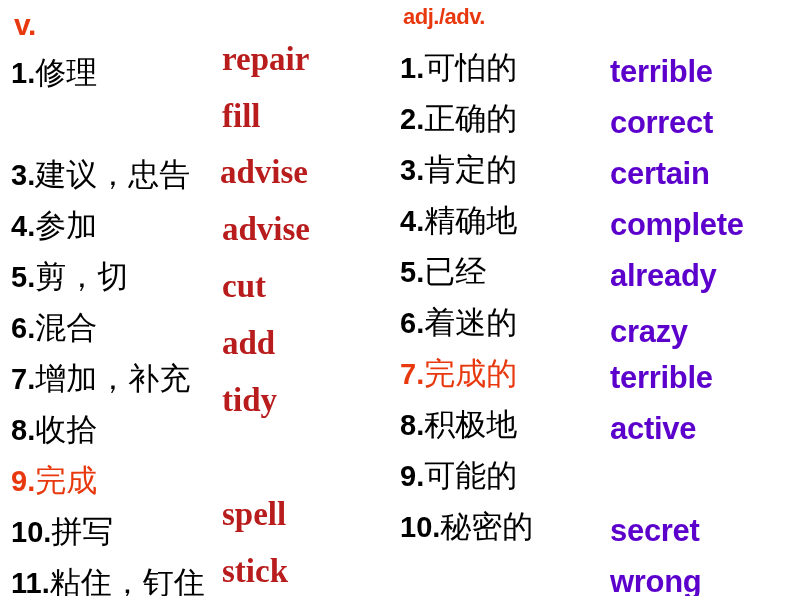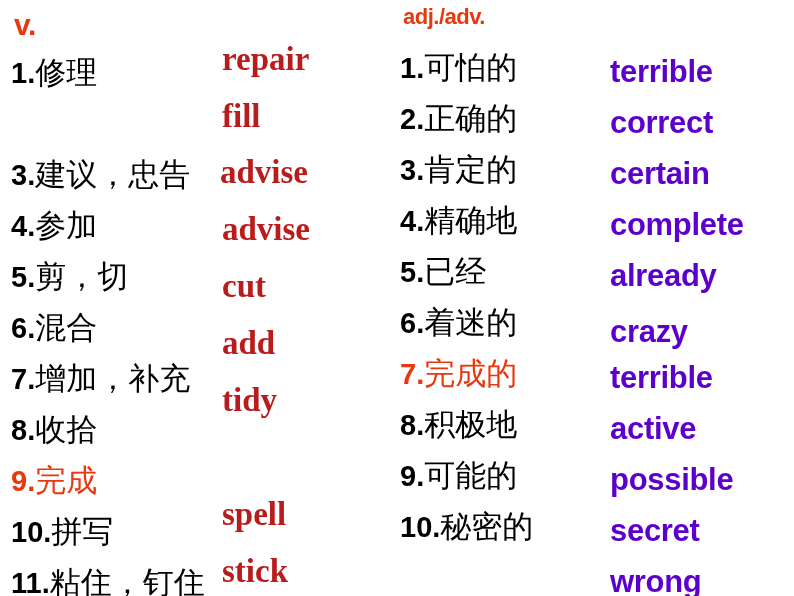--- a/index.html
+++ b/index.html
@@ -147,19 +147,18 @@
     <div class="cn-row" style="top:511px;"><span class="cn-num">10.</span><span class="cn-text">秘密的</span></div>
 
     <div class="en-sans" style="left:213px; top:56px;">terrible</div>
     <div class="en-sans" style="left:213px; top:107px;">correct</div>
     <div class="en-sans" style="left:213px; top:158px;">certain</div>
     <div class="en-sans" style="left:213px; top:209px;">complete</div>
     <div class="en-sans" style="left:213px; top:260px;">already</div>
     <div class="en-sans" style="left:213px; top:316px;">crazy</div>
     <div class="en-sans" style="left:213px; top:362px;">terrible</div>
     <div class="en-sans" style="left:213px; top:413px;">active</div>
-    <div class="en-sans" style="left:213px; top:464px;">possible</div>
     <div class="en-sans" style="left:213px; top:515px;">secret</div>
     <div class="en-sans" style="left:213px; top:566px;">wrong</div>
 
   </div>
 
 </div>
 
 </body></html>

